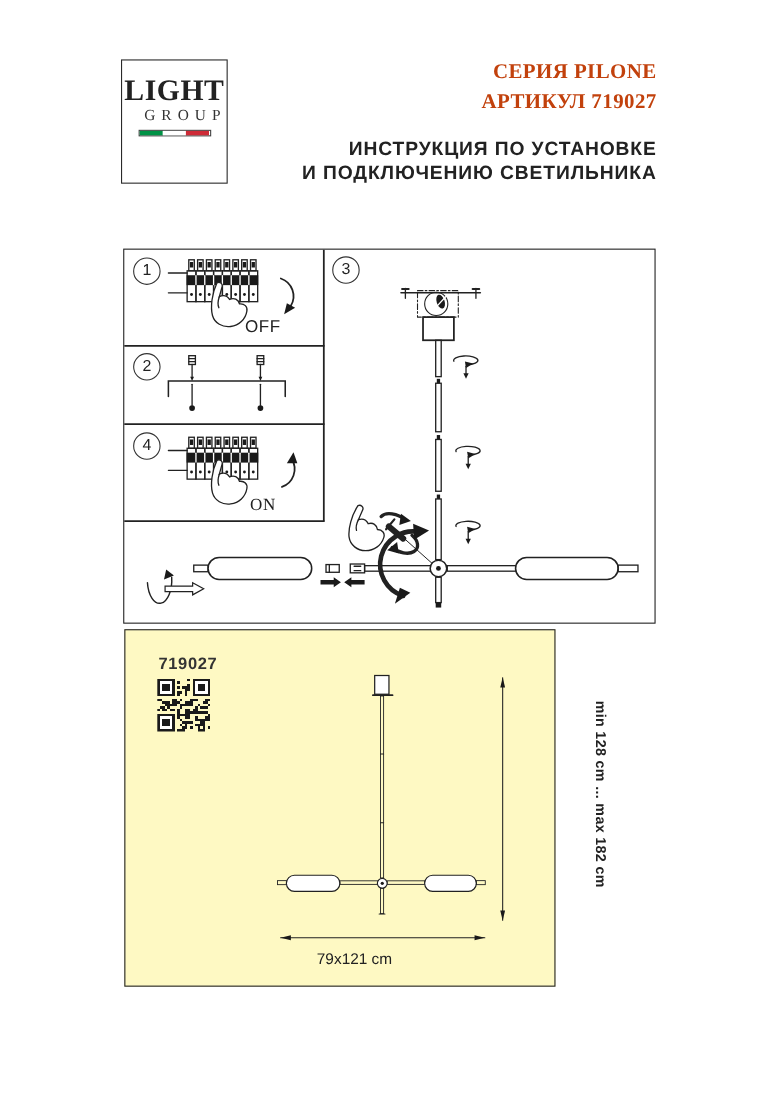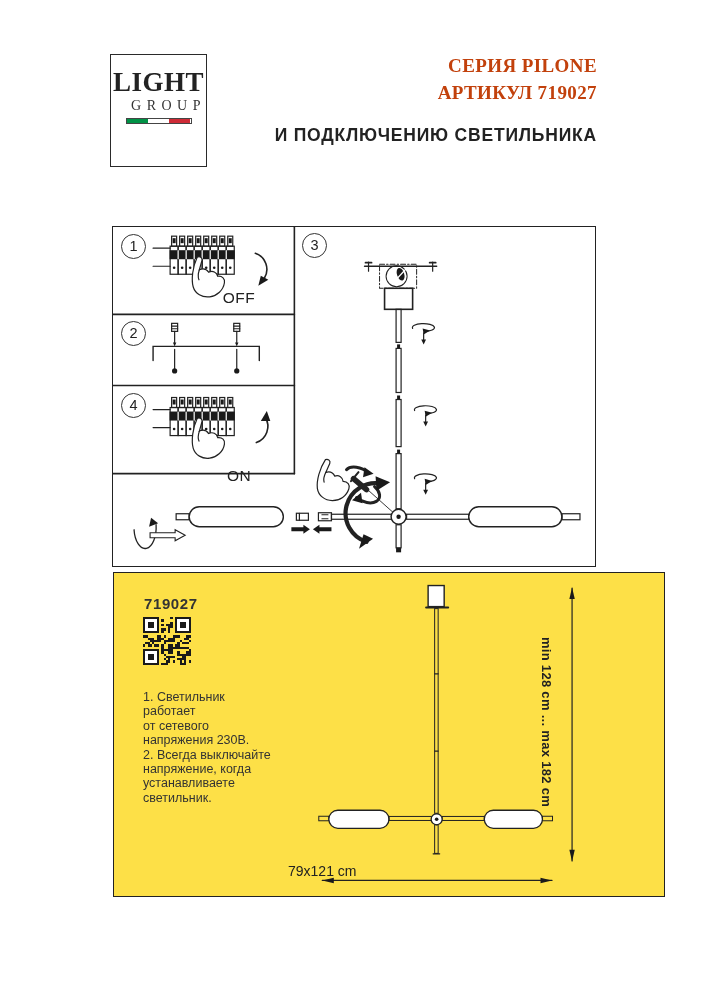--- a/index.html
+++ b/index.html
@@ -37,22 +37,22 @@
   .hdr-instr { margin-top:19px; }
   .hdr-instr div {
     font-weight:bold; font-size:17.5px; line-height:21.5px; letter-spacing:0.8px; color:#222;
   }
   
   .panel-upper {
     position:absolute; left:112px; top:226px; width:484px; height:341px;
     border:1.6px solid #222; background:#fff;
   }
   .panel-lower {
-    position:absolute; left:113px; top:572px; width:552px; height:325px;
-    border:1.6px solid #222; background:#fde047;
+    position:absolute; left:113px; top:572px; width:392px; height:325px;
+    border:1.6px solid #222; background:#fef9c3;
   }
   .panel-upper svg.diagram, .panel-lower svg.diagram {
     position:absolute; left:0; top:0; width:100%; height:100%;
   }
   svg.diagram { stroke:#222; fill:none; stroke-width:1.2; stroke-linecap:round; }
   .step-circle {
     position:absolute; width:25px; height:25px; border:1.4px solid #333; border-radius:50%;
     text-align:center; line-height:23px; font-size:14.5px; color:#222; background:#fff;
   }
   .switch-label {
@@ -89,20 +89,21 @@
       <span style="background:#009246"></span>
       <span style="background:#ffffff"></span>
       <span style="background:#ce2b37"></span>
     </div>
   </div>
 
   <div class="header-text">
     <div class="hdr-series">СЕРИЯ PILONE</div>
     <div class="hdr-article">АРТИКУЛ 719027</div>
     <div class="hdr-instr">
+      <div>ИНСТРУКЦИЯ ПО УСТАНОВКЕ</div>
       <div>И ПОДКЛЮЧЕНИЮ СВЕТИЛЬНИКА</div>
     </div>
   </div>
 
   <div class="panel-upper">
 
     <svg class="diagram" viewBox="0 0 481 338">
       <defs>
 
         <g id="breaker">
@@ -271,21 +272,21 @@
         <rect x="355" y="279" width="93" height="20" rx="10" stroke-width="1.4" fill="#fff"></rect>
         <rect x="448" y="286" width="18" height="6"></rect>
       </g>
     </svg>
 
     <div class="step-circle" style="left:8px; top:7px;">1</div>
     <div class="step-circle" style="left:8px; top:94px;">2</div>
     <div class="step-circle" style="left:189px; top:6px;">3</div>
     <div class="step-circle" style="left:8px; top:166px;">4</div>
     <div class="switch-label" style="left:96px; top:62px;">OFF</div>
-    <div class="switch-label" style="left:96px; top:240px;">ON</div>
+    <div class="switch-label" style="left:96px; top:224px;font-family:Liberation Serif, serif;">ON</div>
   </div>
 
   <div class="panel-lower">
 
     <svg class="diagram" viewBox="0 0 481 322">
 
       <g>
         <rect x="279.5" y="12.5" width="16" height="21" stroke-width="1.4" fill="#fff"></rect>
         <line x1="277.5" y1="34.5" x2="299.5" y2="34.5" stroke-width="2"></line>
         <rect x="286" y="35.5" width="3.5" height="204" stroke-width="1"></rect>
@@ -445,28 +446,18 @@
             <rect x="8" y="20" width="1" height="1"></rect>
             <rect x="9" y="20" width="1" height="1"></rect>
             <rect x="10" y="20" width="1" height="1"></rect>
             <rect x="16" y="20" width="1" height="1"></rect>
             <rect x="17" y="20" width="1" height="1"></rect>
             <rect x="18" y="20" width="1" height="1"></rect>
           </g>
       </svg>
     </div>
 
-    <div class="lp-notes">
-      <div>1. Светильник</div>
-      <div>работает</div>
-      <div>от сетевого</div>
-      <div>напряжения 230В.</div>
-      <div>2. Всегда выключайте</div>
-      <div>напряжение, когда</div>
-      <div>устанавливаете</div>
-      <div>светильник.</div>
-    </div>
 
     <div class="dim-v-label">min 128 cm ... max 182 cm</div>
     <div class="dim-h-label">79x121 cm</div>
   </div>
 
 </div>
 
 </body></html>

